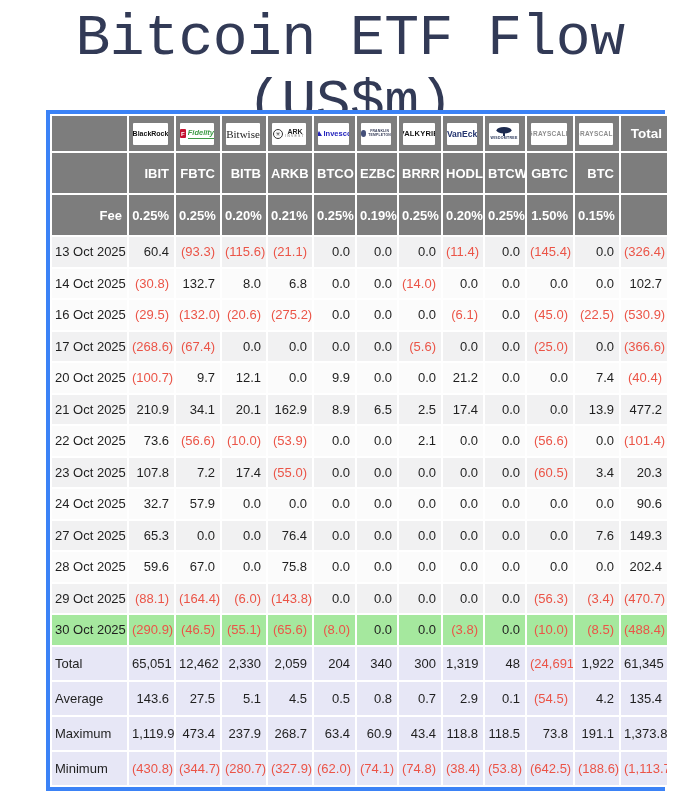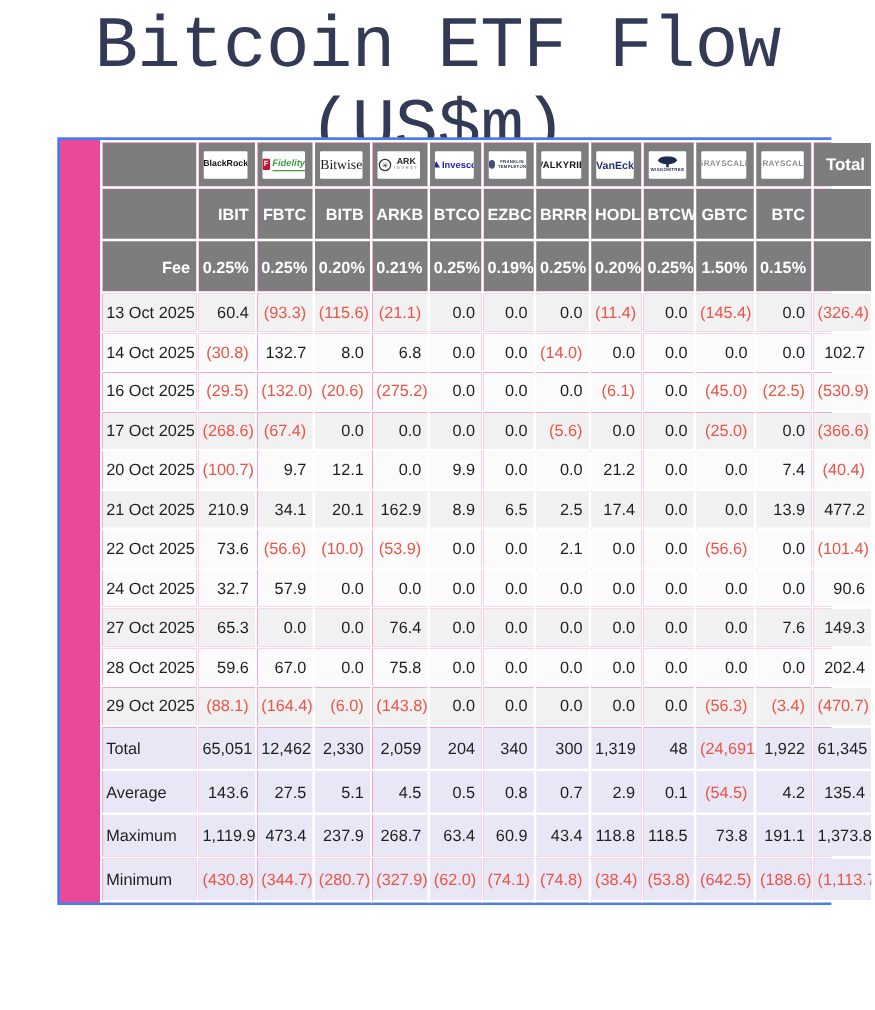--- a/index.html
+++ b/index.html
@@ -18,21 +18,21 @@
     width:700px;height:808px;background:#ffffff;overflow:hidden;
     font-family:"Liberation Sans",sans-serif;position:relative;
   }
   .page-title{
     margin:0;padding-top:6px;text-align:center;
     font-family:Liberation Mono, monospace;font-weight:400;
     font-size:58px;color:var(--title);letter-spacing:-0.5px;
   }
   .table-wrap{
     position:absolute;left:46px;top:110px;width:619px;
-    border:2px solid #3b82f6;background:#ec4899;padding-left:32px;
+    border:4px solid #3b82f6;background:#5eead4;
   }
   table{border-collapse:collapse;table-layout:fixed;width:100%;}
   td{
     border:2px solid #ffffff;font-size:13px;color:var(--pos);
     white-space:nowrap;overflow:hidden;padding:0 5px 0 3px;
   }
   
   tr.logo-row td{background:var(--header-bg);height:37px;}
   tr.ticker-row td,tr.fee-row td{
     background:var(--header-bg);color:#fff;font-weight:700;
@@ -301,20 +301,35 @@
           <td class="neg">(53.9)</td>
           <td>0.0</td>
           <td>0.0</td>
           <td>2.1</td>
           <td>0.0</td>
           <td>0.0</td>
           <td class="neg">(56.6)</td>
           <td>0.0</td>
           <td class="neg">(101.4)</td>
         </tr>
+        <tr class="data-row odd">
+          <td class="date">23 Oct 2025</td>
+          <td>107.8</td>
+          <td>7.2</td>
+          <td>17.4</td>
+          <td class="neg">(55.0)</td>
+          <td>0.0</td>
+          <td>0.0</td>
+          <td>0.0</td>
+          <td>0.0</td>
+          <td>0.0</td>
+          <td class="neg">(60.5)</td>
+          <td>3.4</td>
+          <td>20.3</td>
+        </tr>
         <tr class="data-row even">
           <td class="date">24 Oct 2025</td>
           <td>32.7</td>
           <td>57.9</td>
           <td>0.0</td>
           <td>0.0</td>
           <td>0.0</td>
           <td>0.0</td>
           <td>0.0</td>
           <td>0.0</td>
@@ -360,20 +375,35 @@
           <td class="neg">(6.0)</td>
           <td class="neg">(143.8)</td>
           <td>0.0</td>
           <td>0.0</td>
           <td>0.0</td>
           <td>0.0</td>
           <td>0.0</td>
           <td class="neg">(56.3)</td>
           <td class="neg">(3.4)</td>
           <td class="neg">(470.7)</td>
+        </tr>
+        <tr class="data-row highlight">
+          <td class="date">30 Oct 2025</td>
+          <td class="neg">(290.9)</td>
+          <td class="neg">(46.5)</td>
+          <td class="neg">(55.1)</td>
+          <td class="neg">(65.6)</td>
+          <td class="neg">(8.0)</td>
+          <td>0.0</td>
+          <td>0.0</td>
+          <td class="neg">(3.8)</td>
+          <td>0.0</td>
+          <td class="neg">(10.0)</td>
+          <td class="neg">(8.5)</td>
+          <td class="neg">(488.4)</td>
         </tr>
         <tr class="summary-row">
           <td class="left-label">Total</td>
           <td>65,051</td>
           <td>12,462</td>
           <td>2,330</td>
           <td>2,059</td>
           <td>204</td>
           <td>340</td>
           <td>300</td>

